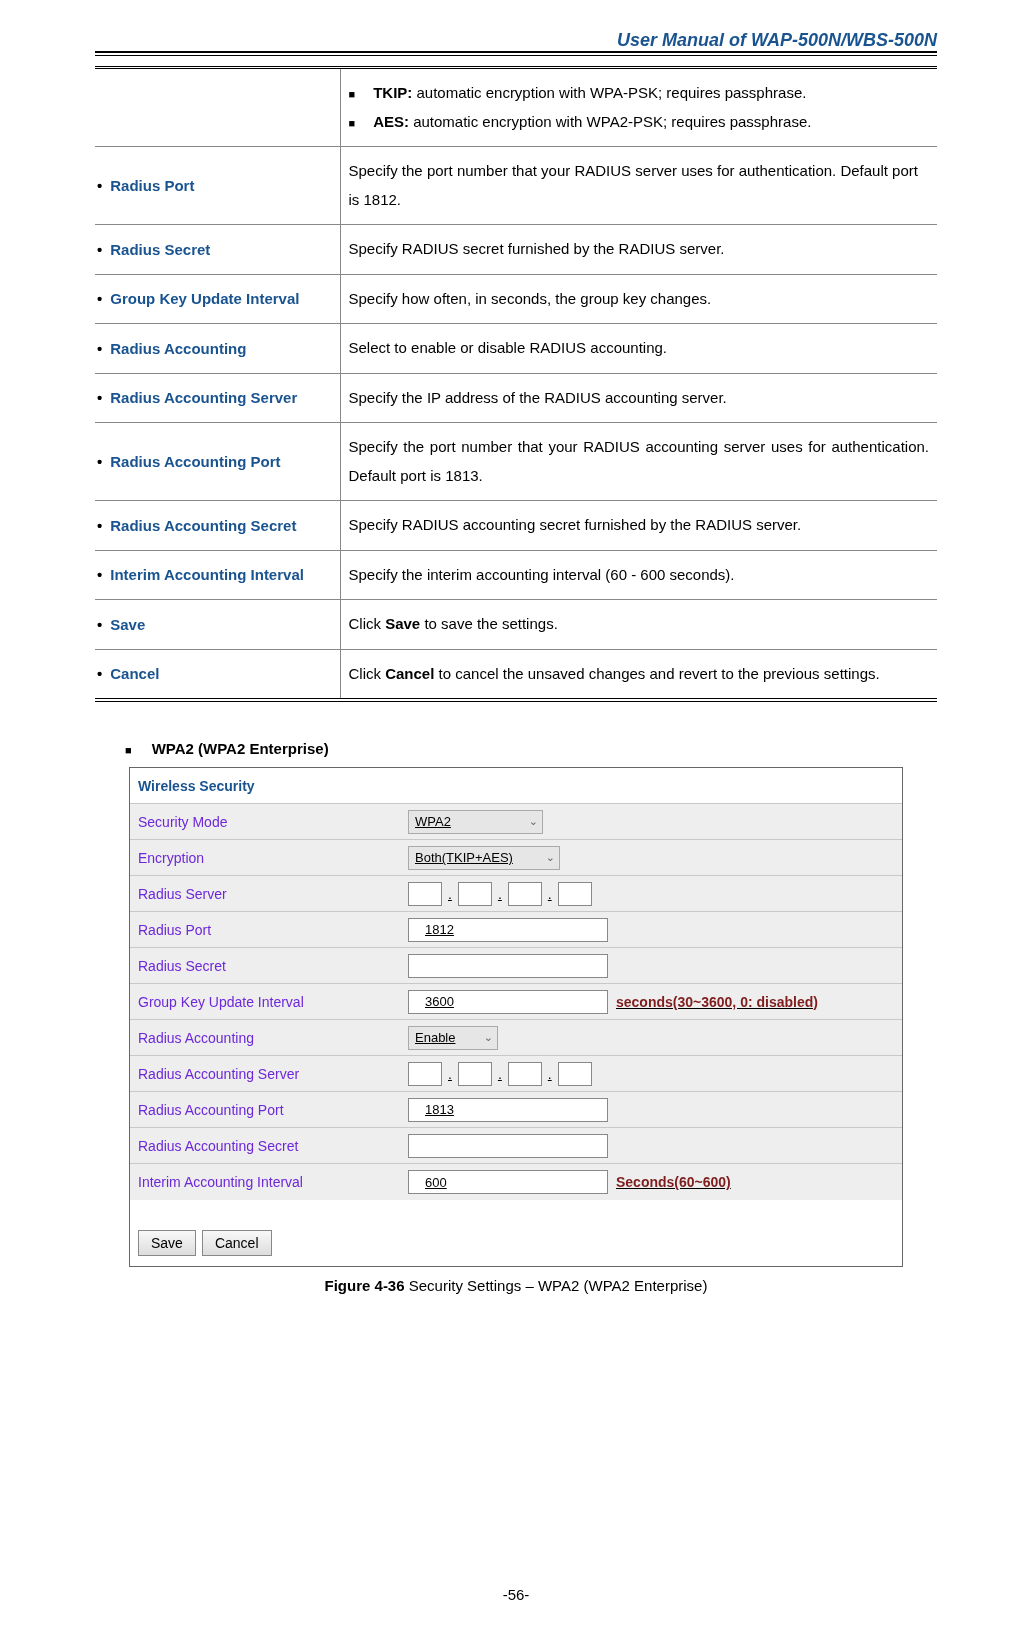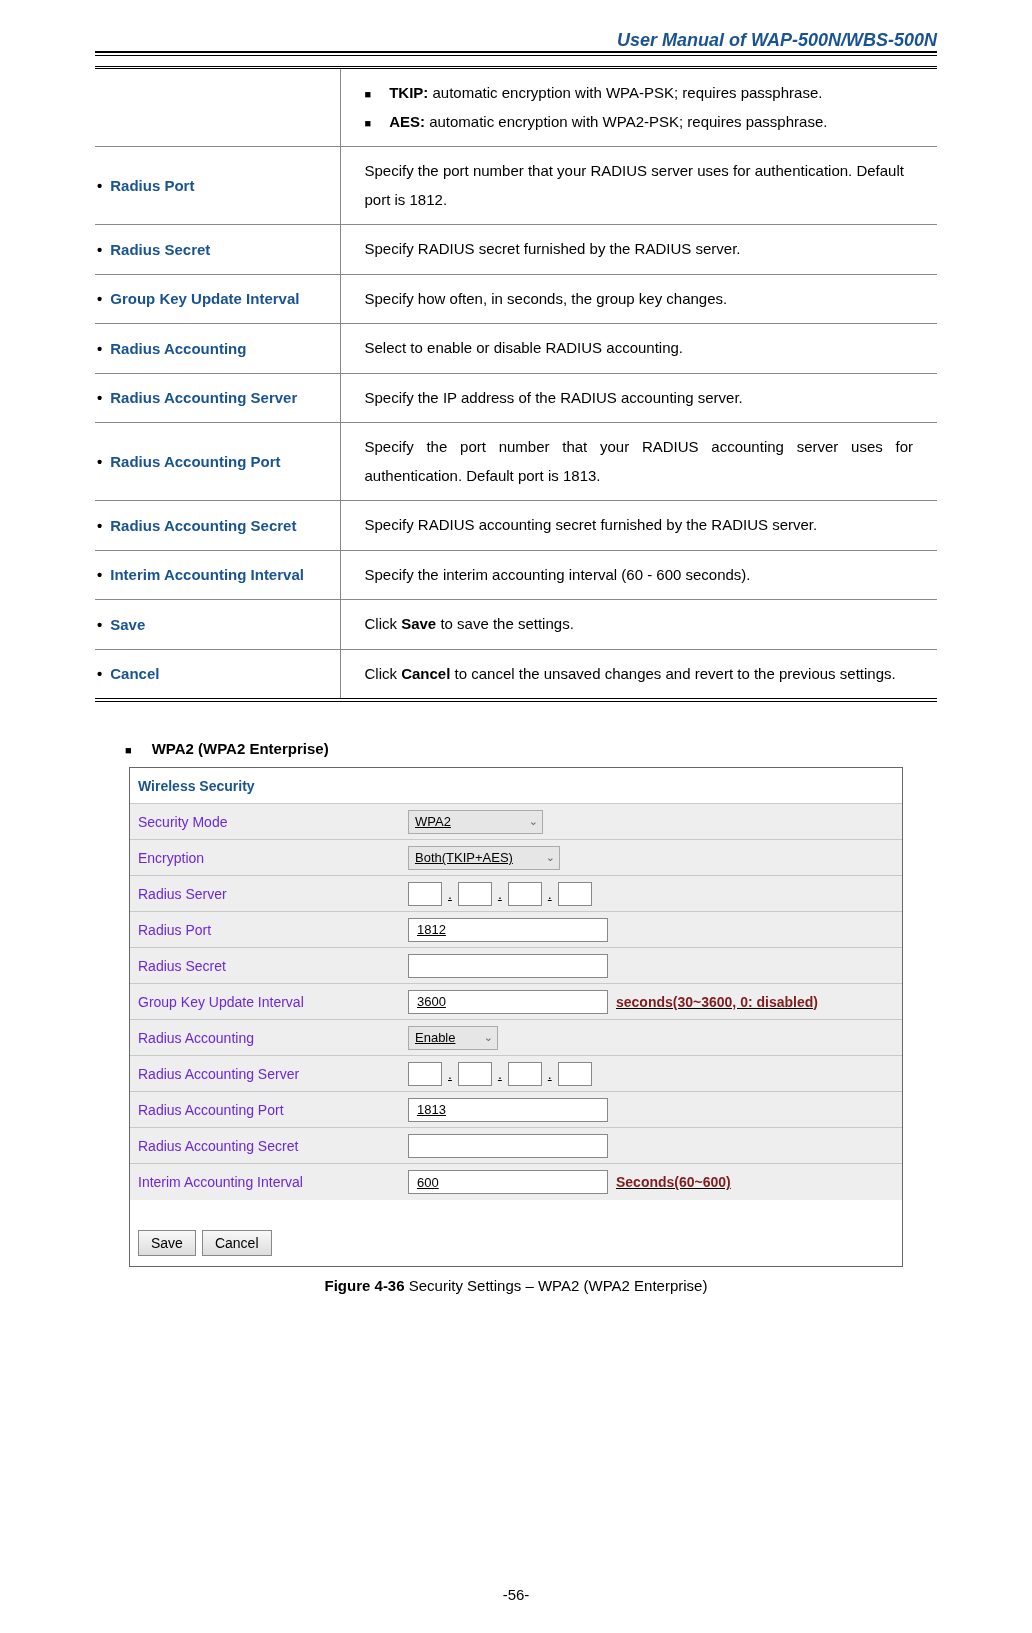--- a/index.html
+++ b/index.html
@@ -23,21 +23,21 @@
       border-bottom: 2px solid #000;
       margin-bottom: 2px;
     }
     .hr-thin { border-top: 1px solid #000; margin-bottom: 10px; }
     
     table.params {
       width: 100%;
       border-collapse: collapse;
     }
     table.params td {
-      padding: 10px 24px;
+      padding: 10px 8px;
       vertical-align: middle;
       border-bottom: 1px solid #888;
     }
     table.params tr:last-child td { border-bottom: none; margin-top: 46px; }
     table.params td.label {
       width: 245px;
       color: #1a5490;
       font-weight: bold;
       border-right: 1px solid #888;
       padding-left: 2px;
@@ -92,21 +92,21 @@
     .ss-select .chev {
       position: absolute;
       right: 4px;
       font-size: 11px;
       color: #666;
     }
     .ss-input {
       background: #fff;
       border: 1px solid #888;
       height: 24px;
-      padding: 2px 8px;
+      padding: 2px 16px;
       font-size: 13px;
       font-family: Arial, sans-serif;
     }
     .ip-oct { width: 34px; text-align: center; }
     .mid { width: 200px; }
     .dot { margin: 0 2px; }
     .ss-hint { color: #7f1d1d; font-weight: bold; margin-left: 4px; }
     .ss-footer {
       padding: 30px 8px 10px 8px;
       background: #fff;

